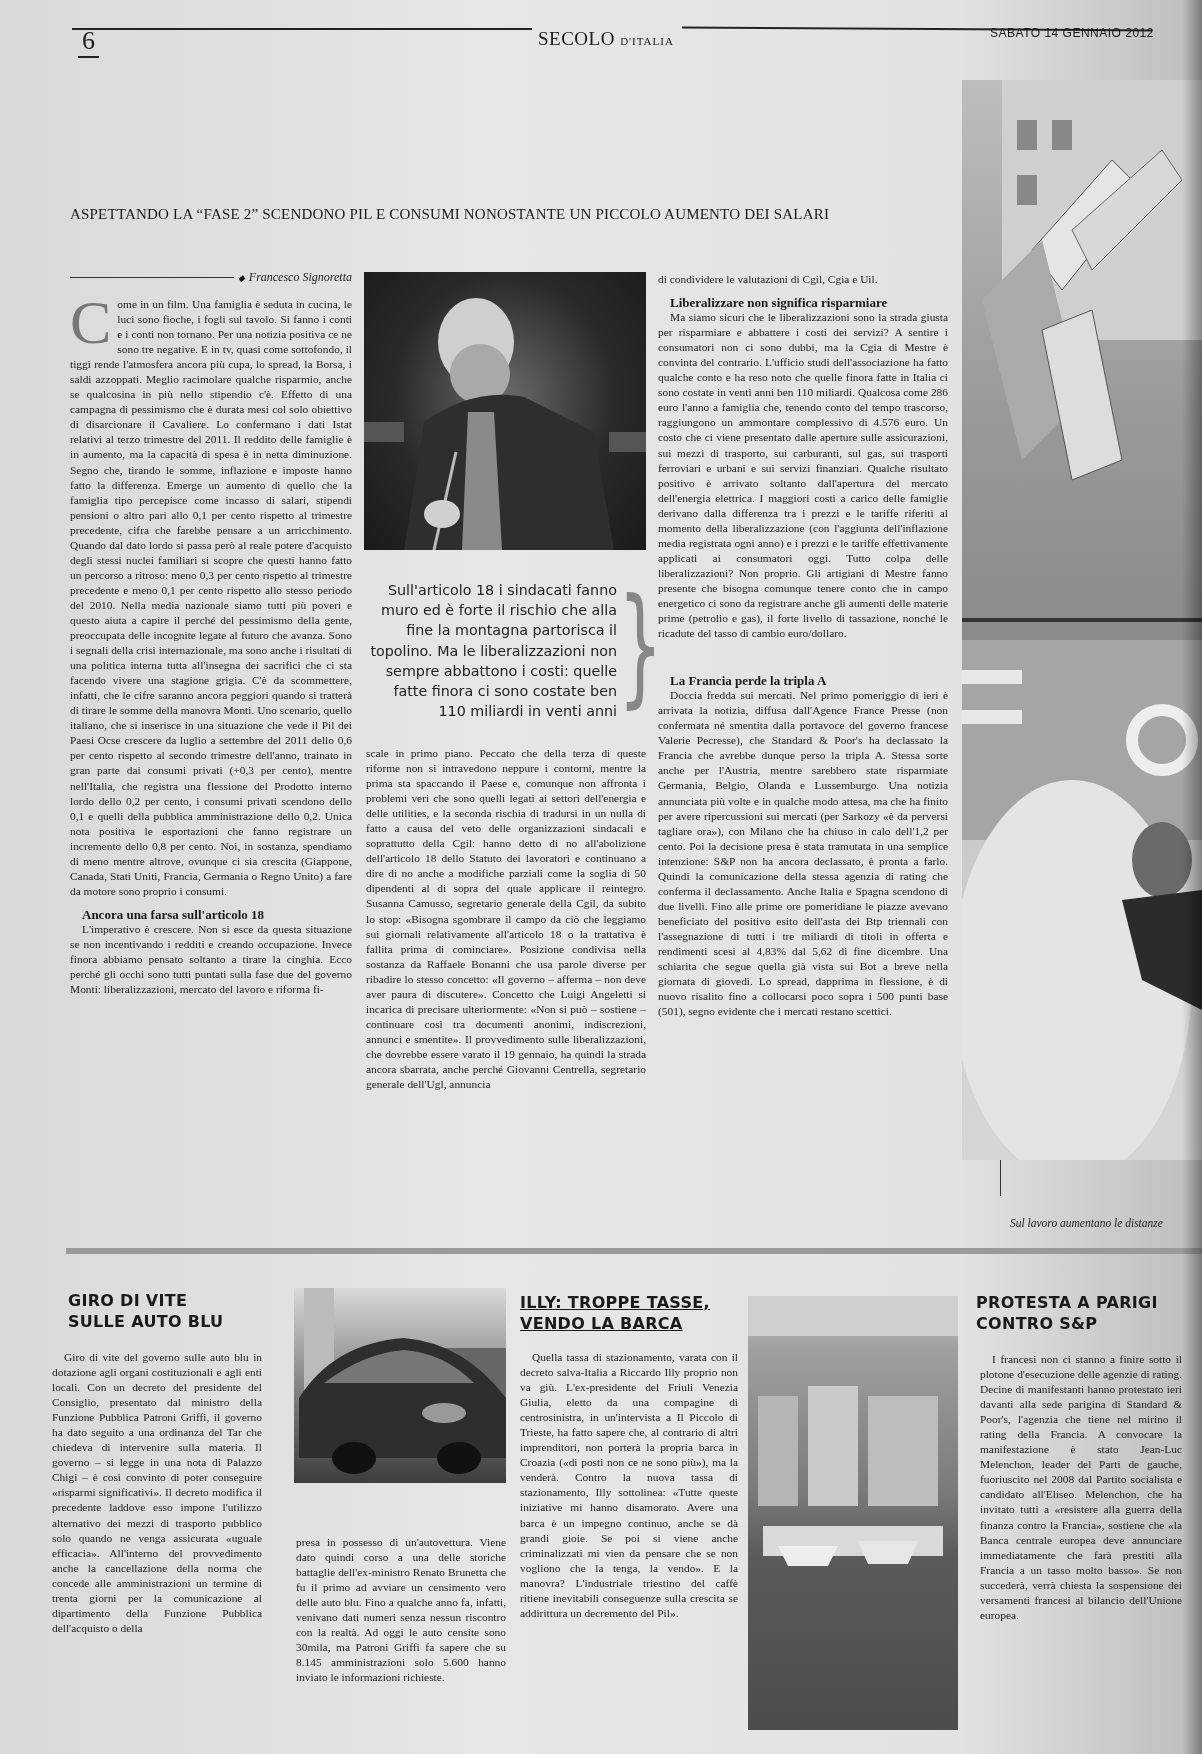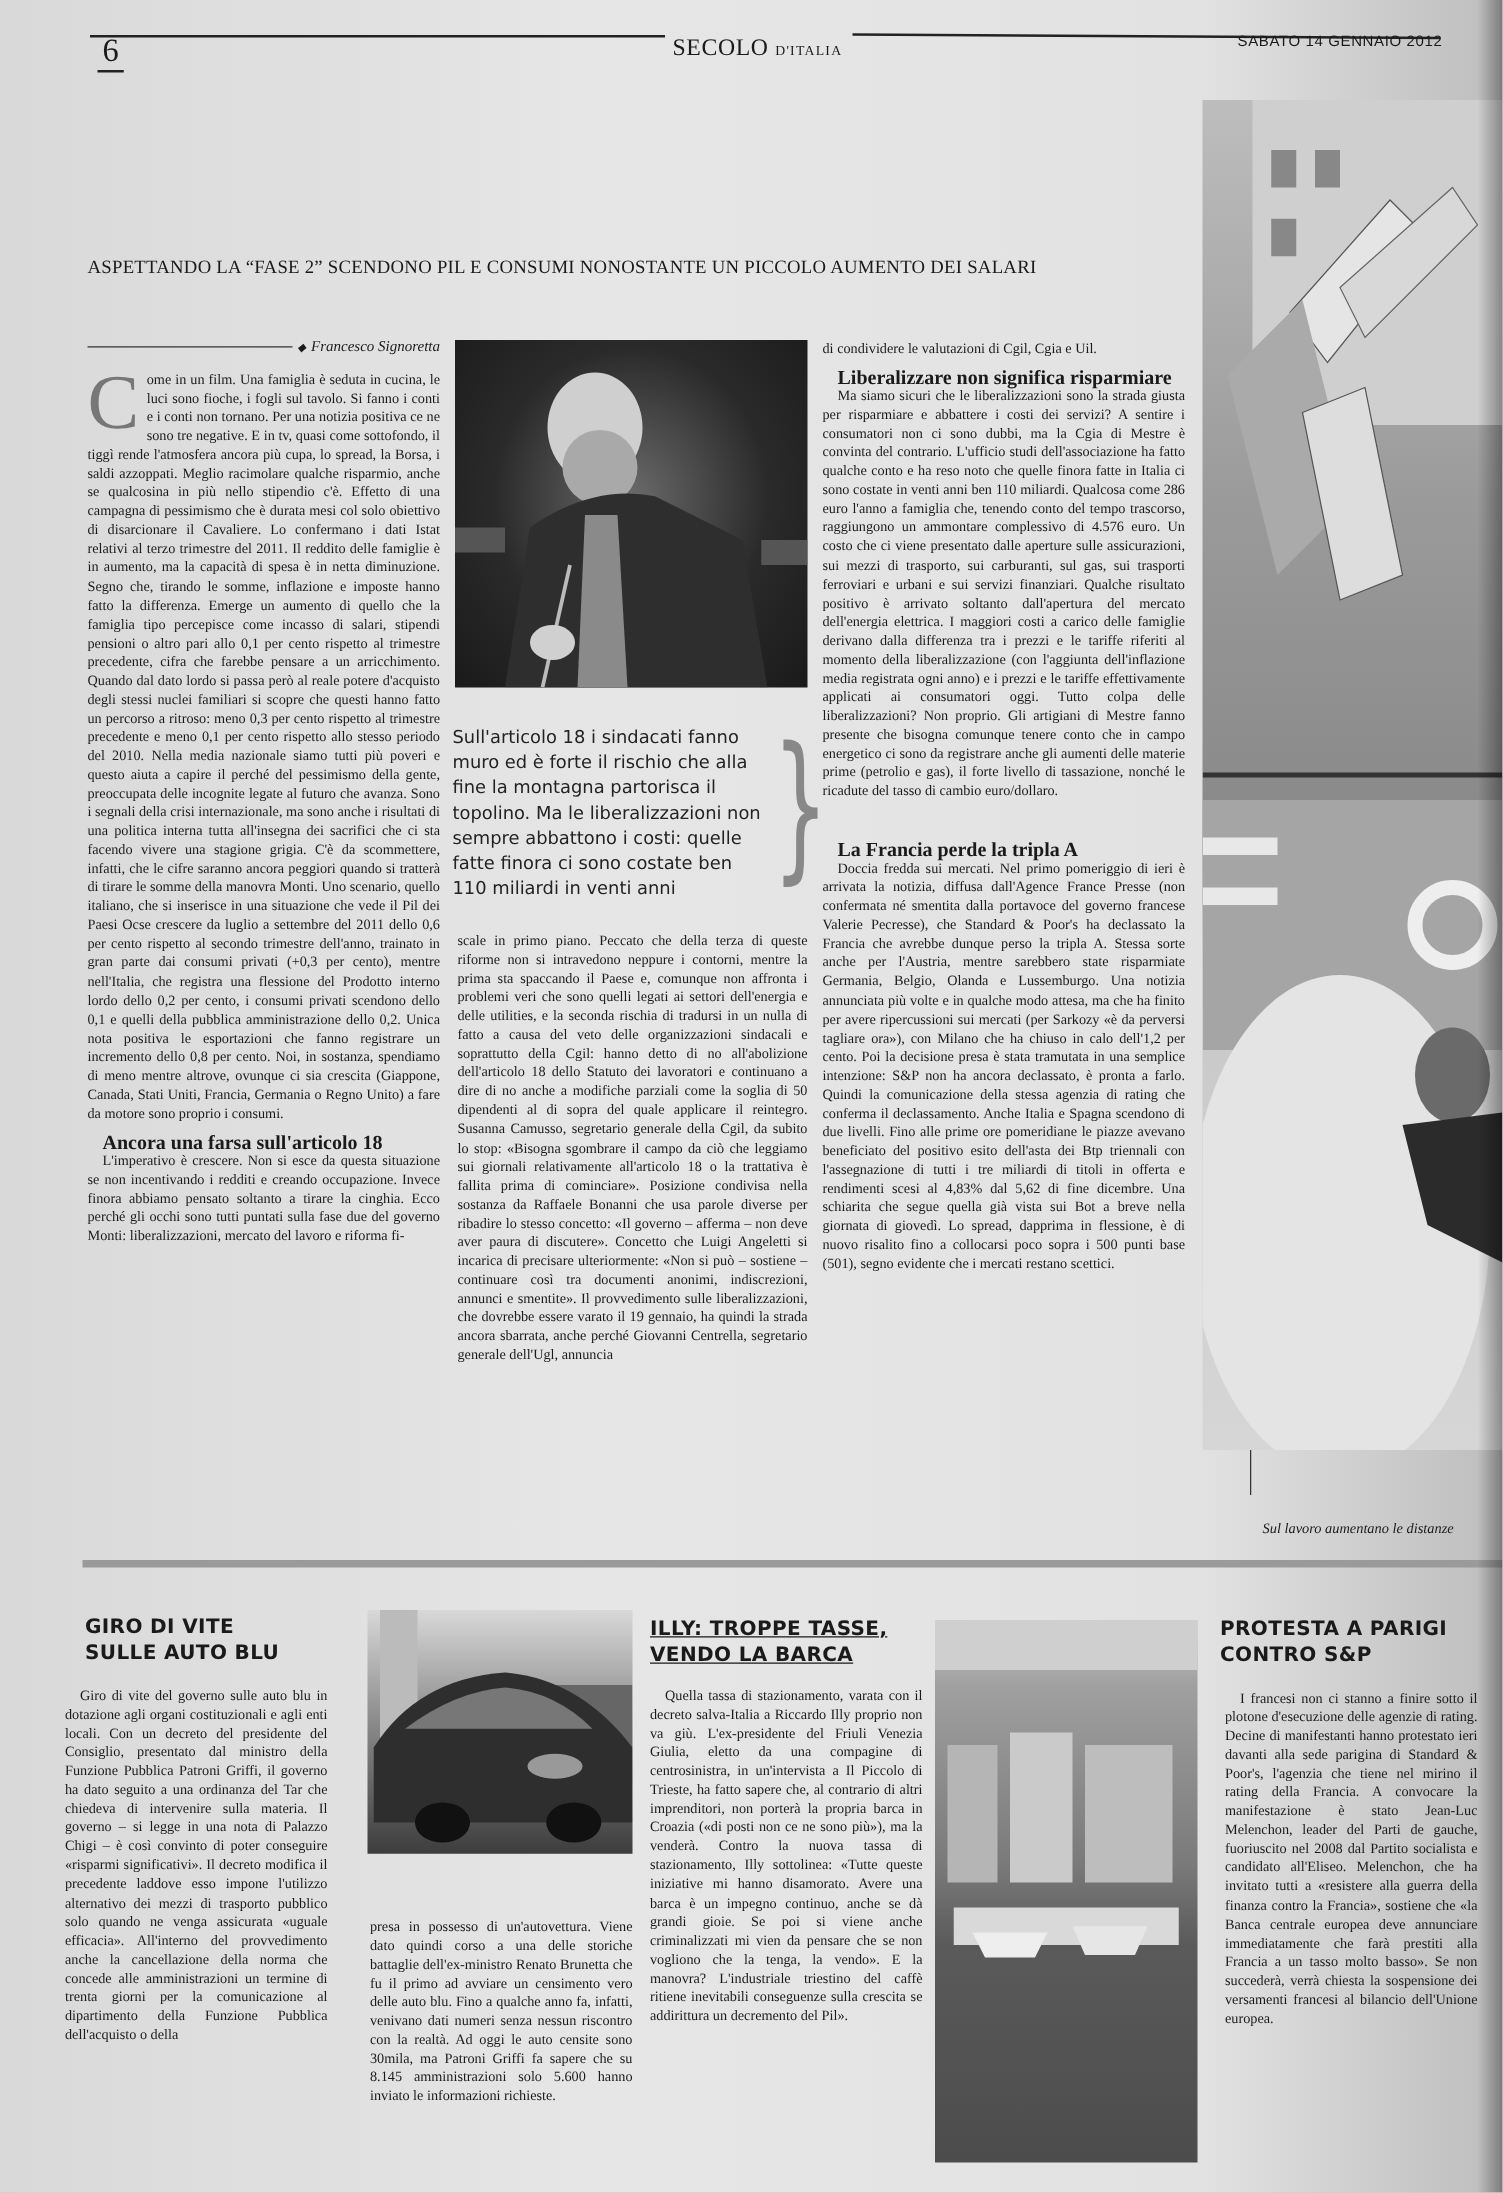--- a/index.html
+++ b/index.html
@@ -13,25 +13,25 @@
   .masthead { left:538px; top:28px; font-size:19px; letter-spacing:.5px; }
   .masthead small { font-size:11px; letter-spacing:1px; }
   .date { left:990px; top:26px; font-size:12px; font-family:"Liberation Sans", sans-serif; font-weight:normal; letter-spacing:.5px; }
   .headline { left:70px; top:82px; font-size:52px; line-height:54px; font-weight:normal; margin:0; white-space:nowrap; letter-spacing:-.5px; }
   .subhead { left:70px; top:206px; font-size:15px; letter-spacing:.2px; white-space:nowrap; }
   .byline { left:70px; top:270px; width:282px; font-size:12px; font-style:italic; display:flex; align-items:center; }
   .byline .line { flex:1; height:1px; background:#333; margin-right:4px; }
   .byline .diamond { font-size:9px; margin-right:4px; }
   .col { position:absolute; font-size:11.4px; line-height:15.05px; text-align:justify; hyphens:auto; }
   .col p { margin:0; text-indent:12px; }
-  .col h4 { margin:8px 0 0 0; font-size:16px; font-weight:bold; text-indent:12px; }
+  .col h4 { margin:8px 0 0 0; font-size:13px; font-weight:bold; text-indent:12px; }
   .dropcap { float:left; font-size:62px; line-height:46px; margin:2px 6px 0 0; color:#777; }
   .photo { position:absolute; overflow:hidden; }
   .pullquote { position:absolute; left:362px; top:580px; width:255px; font-family:"DejaVu Sans", sans-serif;
-               font-size:14.3px; line-height:20.2px; color:#222; }
+               font-size:14.3px; line-height:20.2px; text-align:right; color:#222; }
   .brace { position:absolute; left:618px; top:582px; font-size:128px; line-height:128px; color:#888;
            font-family:"DejaVu Sans", sans-serif; transform:scaleX(.55); transform-origin:left top; }
   .caption { left:1010px; top:1177px; font-size:11.5px; font-style:italic; white-space:nowrap;margin-top:40px; }
   .sep { position:absolute; left:66px; top:1248px; width:1136px; height:6px; background:#9a9a9a; }
   .boxhead { position:absolute; font-family:"DejaVu Sans", sans-serif; font-weight:bold; font-size:16px;
              line-height:21px; text-transform:uppercase; letter-spacing:.3px; }
   .bcol { position:absolute; font-size:11.4px; line-height:15.05px; text-align:justify; }
   .bcol p { margin:0; text-indent:12px; }
   .shade-r { position:absolute; left:1182px; top:0; width:20px; height:1754px; background:linear-gradient(90deg,rgba(0,0,0,0),rgba(0,0,0,.35)); }
 </style>

